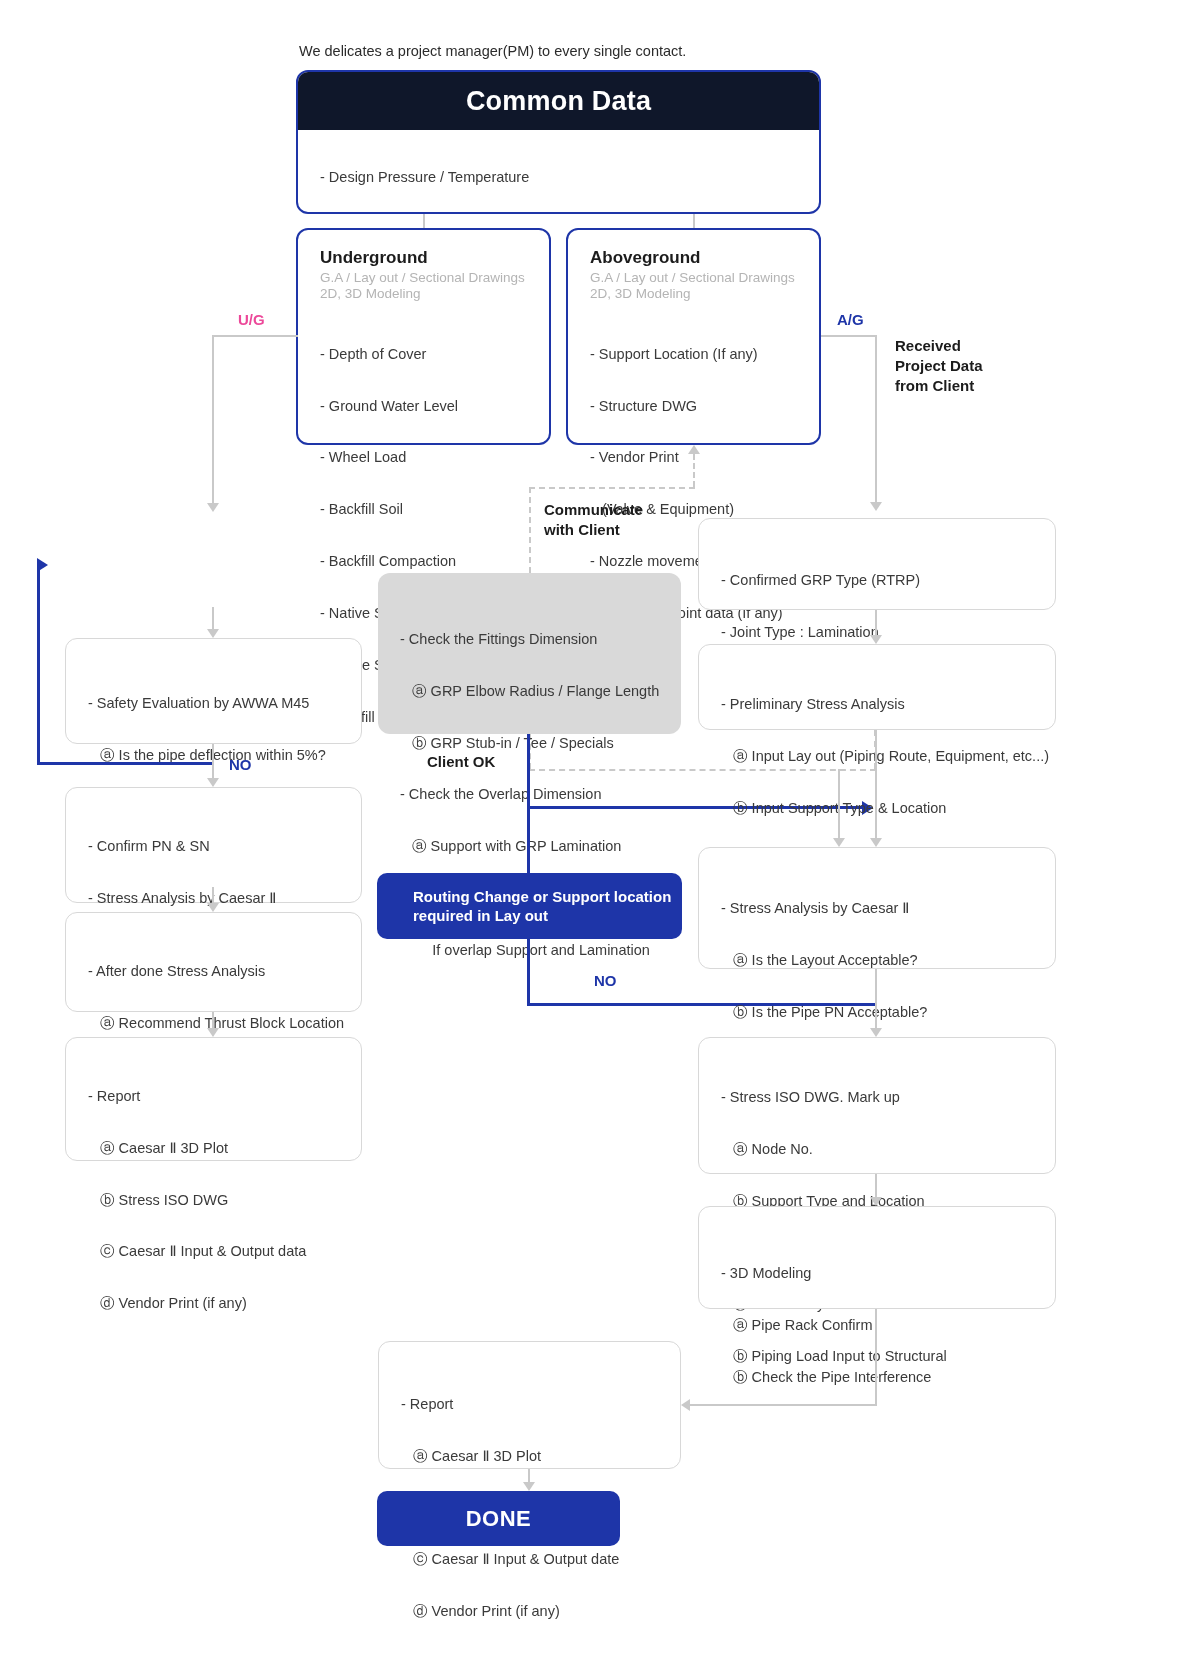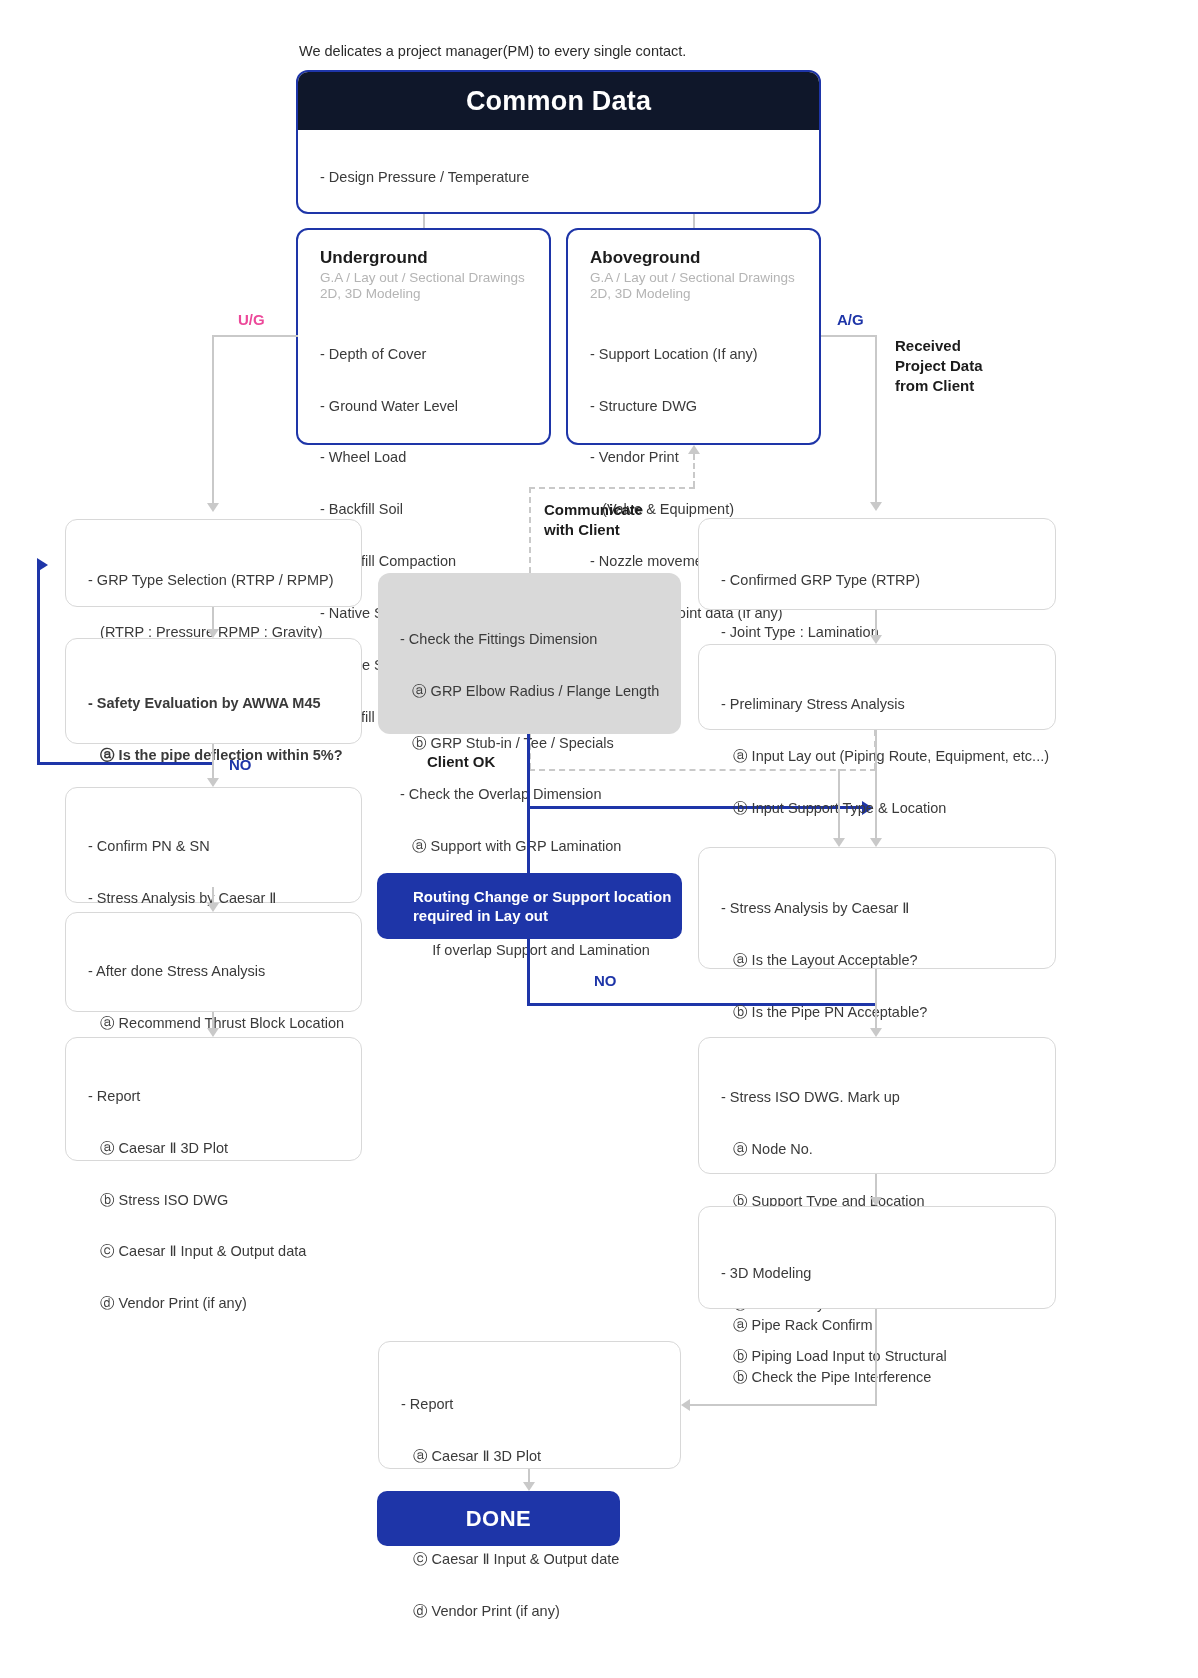--- a/index.html
+++ b/index.html
@@ -115,21 +115,21 @@
     font-size: 15px; font-weight: bold; color: #1c1c1c;
   }
   .no-label {
     font-size: 15px; font-weight: bold; color: #1e35a8;
   }
   #no-left { left: 229px; top: 756px; }
   #no-right { left: 594px; top: 972px; }
 
   
   #box-grp        { left: 65px;  top: 519px;  width: 297px; height: 88px;  padding: 18px 0 0 22px; }
-  #box-safety     { left: 65px;  top: 638px;  width: 297px; height: 106px; padding: 22px 0 16px 22px; font-weight: bold; }
+  #box-safety     { left: 65px;  top: 638px;  width: 297px; height: 106px; padding: 22px 0 16px 22px; }
   #box-confirm-pn { left: 65px;  top: 787px;  width: 297px; height: 116px; padding: 16px 0 0 22px; }
   #box-after-done { left: 65px;  top: 912px;  width: 297px; height: 100px; padding: 16px 0 0 22px; }
   #box-report-l   { left: 65px;  top: 1037px; width: 297px; height: 124px; padding: 16px 0 0 22px; }
 
   
   #box-check-fit  { left: 378px; top: 573px;  width: 303px; height: 161px; padding: 24px 0 0 22px; }
   #box-routing    { left: 377px; top: 873px;  width: 305px; height: 66px; padding: 0 36px;
                     display: flex; align-items: center;
                     font-size: 15px; font-weight: bold; line-height: 1.3; }
   #box-report-m   { left: 378px; top: 1341px; width: 303px; height: 128px; padding: 20px 0 0 22px; }
@@ -255,27 +255,20 @@
 with Client</div>
 
   <div class="arrow-up abs" style="left:688px; top:445px;"></div>
   <div class="dash-v abs" style="left:693px; top:454px; height:33px;"></div>
   <div class="dash-h abs" style="left:529px; top:487px; width:166px;"></div>
   <div class="dash-v abs" style="left:529px; top:487px; height:86px;"></div>
   <div class="dash-v abs" style="left:529px; top:734px; height:35px;"></div>
   <div class="dash-h abs" style="left:529px; top:769px; width:347px;"></div>
   <div class="dash-v abs" style="left:874px; top:730px; height:39px;"></div>
 
-  <div class="abs gray-box" id="box-grp">
-    <div class="body-list">
-      <span class="ln">- GRP Type Selection (RTRP / RPMP)</span>
-      <span class="ln">   (RTRP : Pressure RPMP : Gravity)</span>
-      <span class="ln">- PN &amp; SN Selection</span>
-    </div>
-  </div>
 
   <div class="conn conn-v abs" style="left:212px; top:607px; height:22px;"></div>
   <div class="arrow-down abs" style="left:207px; top:629px;"></div>
 
   <div class="abs gray-box" id="box-safety">
     <div class="body-list">
       <span class="ln">- Safety Evaluation by AWWA M45</span>
       <span class="ln">   ⓐ Is the pipe deflection within 5%?</span>
       <span class="ln">   ⓑ Is the safe for combination stress?</span>
     </div>

